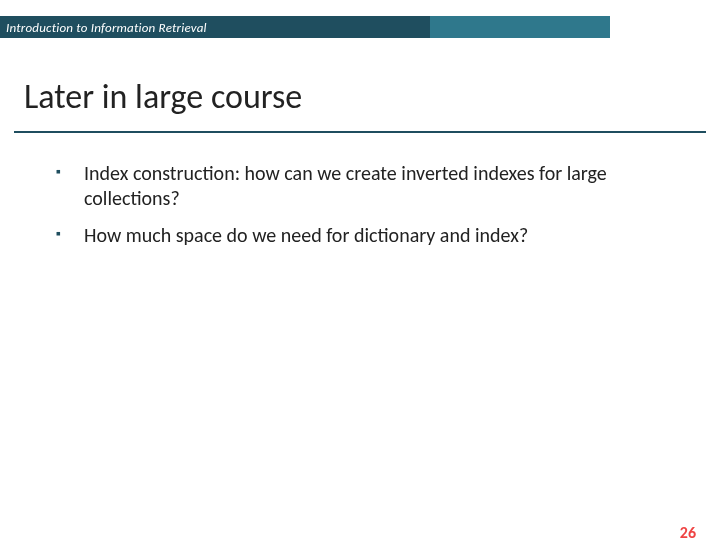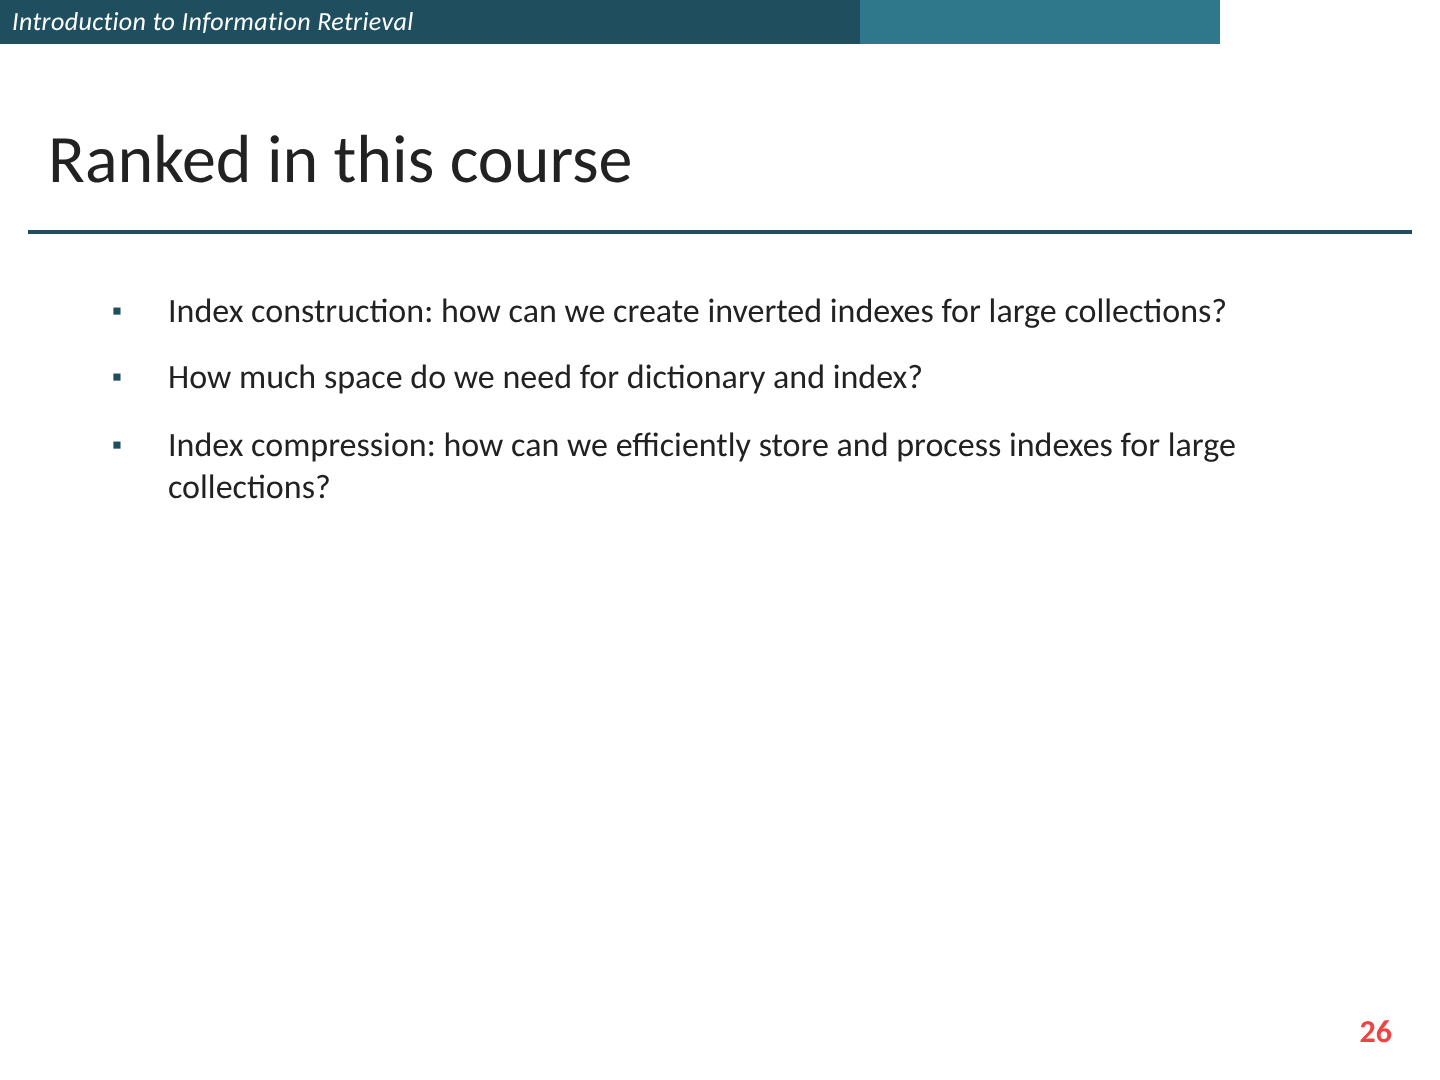--- a/index.html
+++ b/index.html
@@ -1,50 +1,49 @@
 <!DOCTYPE html>
 <html><head>
 <meta charset="utf-8">
 <style>
   * { margin: 0; padding: 0; box-sizing: border-box; }
   html, body { width: 720px; height: 540px; font-family: Calibri, "Segoe UI", Arial, sans-serif; background: #fff; color: #000; }
   .slide { position: relative; width: 720px; height: 540px; }
-  .topbar { display: flex; height: 22px; }
+  .topbar { display: flex; height: 22px; margin-top: 16px; }
   .topbar-left { flex: 0 0 430px; background: #1f4e5f; display: flex; align-items: center; padding-left: 6px; }
   .topbar-left span { color: #fff; font-style: italic; font-size: 13px; letter-spacing: 0.2px; }
   .topbar-mid { flex: 0 0 180px; background: #2f788c; }
   .topbar-right { flex: 1; background: #fff; }
   .title-wrap { padding: 38px 24px 8px 24px; }
   .title { font-size: 34px; font-weight: 400; color: #222; }
   .rule { height: 2px; background: #1f4e5f; margin: 6px 14px 0 14px; }
   .body { padding: 28px 48px 0 56px; }
   ul.bullets { list-style: none; }
-  ul.bullets li { position: relative; font-size: 17px; line-height: 1.25; color: #222; margin-bottom: 12px; padding-left: 28px; }
+  ul.bullets li { position: relative; font-size: 20px; line-height: 1.25; color: #222; margin-bottom: 12px; padding-left: 28px; }
   ul.bullets li::before { content: "\25AA"; position: absolute; left: 0; top: 2px; font-size: 14px; color: #1f4e5f; }
   .pagenum { position: absolute; right: 24px; bottom: 14px; font-size: 16px; color: #ef4444; font-weight: 600; }
 </style>
 </head>
 <body>
 
 <div class="slide">
   <div class="topbar">
     <div class="topbar-left">
       <span>Introduction to Information Retrieval</span>
     </div>
     <div class="topbar-mid"></div>
     <div class="topbar-right"></div>
   </div>
 
   <div class="title-wrap">
-    <h1 class="title">Ranked in this course</h1>
+    <h1 class="title">Later in large course</h1>
   </div>
   <div class="rule"></div>
 
   <div class="body">
     <ul class="bullets">
       <li>Index construction: how can we create inverted indexes for large collections?</li>
       <li>How much space do we need for dictionary and index?</li>
-      <li>Index compression: how can we efficiently store and process indexes for large collections?</li>
     </ul>
   </div>
 
   <div class="pagenum">26</div>
 </div>
 
 </body></html>

